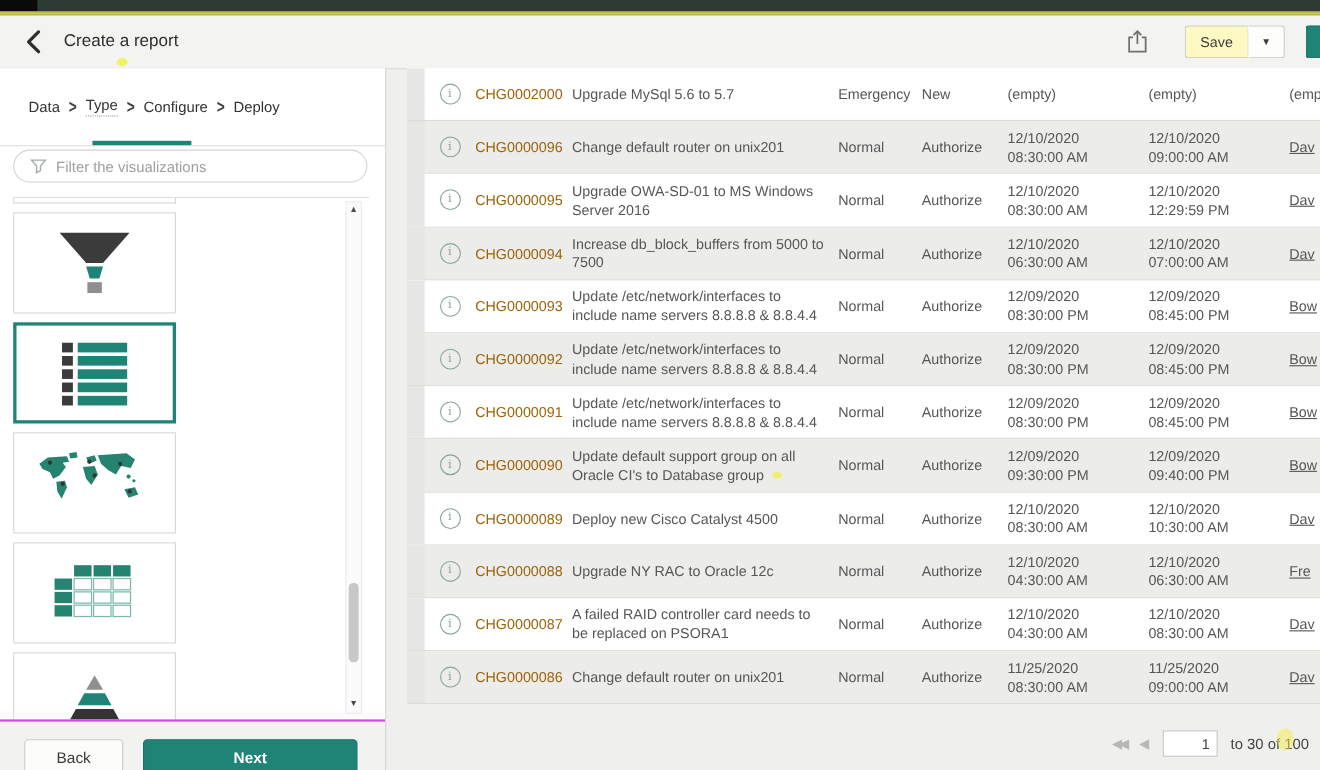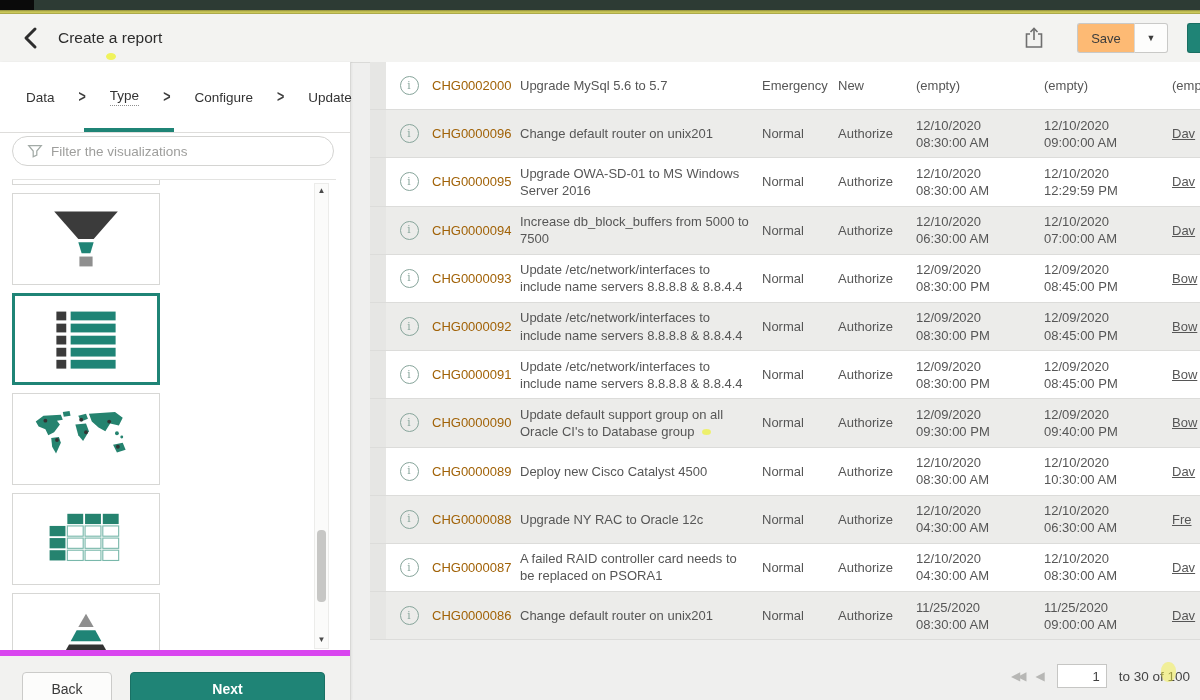--- a/index.html
+++ b/index.html
@@ -15,32 +15,32 @@
 
   .header{position:absolute;top:14px;left:0;right:0;height:48px;background:#f3f3f1;
       border-bottom:1px solid #dadad8;}
   .back-btn{position:absolute;left:16px;top:10px;width:30px;height:30px;background:none;border:none;
       padding:0;cursor:pointer;}
   .title{position:absolute;left:58px;top:0;margin:0;line-height:47px;font-size:15.5px;
       font-weight:normal;color:#2d2d2d;text-align:center;}
   .share-btn{position:absolute;right:152px;top:11px;width:28px;height:28px;background:none;border:none;
       padding:0;cursor:pointer;}
   .save-group{position:absolute;right:32px;top:9px;display:flex;height:30px;}
-  .save-btn{width:58px;border:1px solid #c9c9c7;border-right:1px solid #d9d9d7;background:#fdba74;
+  .save-btn{width:58px;border:1px solid #c9c9c7;border-right:1px solid #d9d9d7;background:#fef9c3;
       border-radius:3px 0 0 3px;font-size:13px;color:#3c3c3c;cursor:pointer;font-family:inherit;}
   .save-caret{width:33px;border:1px solid #c9c9c7;border-left:none;background:#fdfdfc;
       border-radius:0 3px 3px 0;color:#3c3c3c;font-size:9px;cursor:pointer;padding:0;}
   .run-sliver{position:absolute;right:0;top:9px;width:11px;height:30px;background:#1f8476;
       border:1px solid #196e62;border-right:none;border-radius:3px 0 0 3px;cursor:pointer;}
 
   
   .panel{position:absolute;left:0;top:62px;width:350px;bottom:0;background:#fff;
       border-right:1px solid #d8d8d6;box-shadow:1px 0 2px rgba(0,0,0,.05);}
   .breadcrumb{position:absolute;top:0;left:0;right:0;height:70px;border-bottom:1px solid #dedddb;
-      display:flex;align-items:center;padding-left:26px;gap:24px;font-size:13.5px;color:#333;}
+      display:flex;align-items:center;padding-left:26px;gap:8px;font-size:13.5px;color:#333;}
   .crumb{cursor:pointer;}
   .crumb.active{border-bottom:1px dotted #8f8f8f;padding-bottom:2px;}
   .crumb-sep{color:#3f3f3f;font-weight:bold;font-size:12.5px;transform:scaleY(1.35);}
   .crumb-underline{position:absolute;bottom:0;left:84px;width:90px;height:4px;background:#1f8476;}
 
   .filter-wrap{position:absolute;top:74px;left:12px;right:16px;height:30px;}
   .filter-input{width:100%;height:30px;border:1px solid #d4d4d2;border-radius:15px;
       padding:0 12px 0 38px;font-size:13.5px;color:#444;box-sizing:border-box;background:#fff;outline:none;}
   .filter-input::placeholder{color:#9e9e9c;}
   .filter-icon{position:absolute;left:14px;top:6px;pointer-events:none;}
@@ -54,21 +54,21 @@
 
   .viz-scrollbar{position:absolute;top:3px;right:21px;width:13px;bottom:6px;background:#fbfbfa;
       border:1px solid #ececea;}
   .sb-up,.sb-down{position:absolute;left:0;right:0;text-align:center;font-size:8px;color:#4a4a4a;
       cursor:pointer;line-height:10px;}
   .sb-up{top:2px;} .sb-down{bottom:3px;}
   .sb-thumb{position:absolute;top:346px;left:2px;width:9px;height:72px;background:#c7c7c5;
       border-radius:4px;cursor:pointer;}
 
   .panel-footer{position:absolute;left:0;right:0;bottom:0;height:44px;background:#f2f2f0;
-      border-top:6px solid #d946ef;}
+      border-top:2px solid #d946ef;}
   .back-button{position:absolute;left:22px;top:16px;width:90px;height:34px;background:#fcfcfb;
       border:1px solid #cbcbc9;border-radius:4px;font-size:14px;color:#3a3a3a;cursor:pointer;font-family:inherit;}
   .next-button{position:absolute;left:130px;top:16px;width:195px;height:34px;background:#1f8476;
       border:1px solid #1a7165;border-radius:4px;font-size:14px;font-weight:bold;color:#fff;cursor:pointer;font-family:inherit;}
 
   
   .report-main{position:absolute;left:370px;top:62px;right:0;bottom:0;}
   .change-table{position:absolute;top:0;left:0;right:0;height:578px;background:#fff;overflow:hidden;}
   .trow{display:grid;grid-template-columns:16px 46px 88px 242px 76px 78px 128px 128px 1fr;
       min-height:48.2px;align-items:center;border-bottom:1px solid #dcdcda;background:#fff;box-sizing:border-box;}
@@ -131,21 +131,21 @@
   </header>
 
   <aside class="panel">
     <nav class="breadcrumb">
       <span class="crumb">Data</span>
       <span class="crumb-sep">&gt;</span>
       <span class="crumb active">Type</span>
       <span class="crumb-sep">&gt;</span>
       <span class="crumb">Configure</span>
       <span class="crumb-sep">&gt;</span>
-      <span class="crumb">Update</span>
+      <span class="crumb">Deploy</span>
       <span class="crumb-underline"></span>
     </nav>
 
     <div class="filter-wrap">
       <input class="filter-input" type="text" placeholder="Filter the visualizations" style="">
       <span class="filter-icon">
         <svg width="18" height="18" viewBox="0 0 20 20" fill="none" stroke="#a3aba7" stroke-width="1.4">
             <path d="M3 4 H17 L12 10 V14.5 L8 16.5 V10 Z"></path>
           </svg>
       </span>

